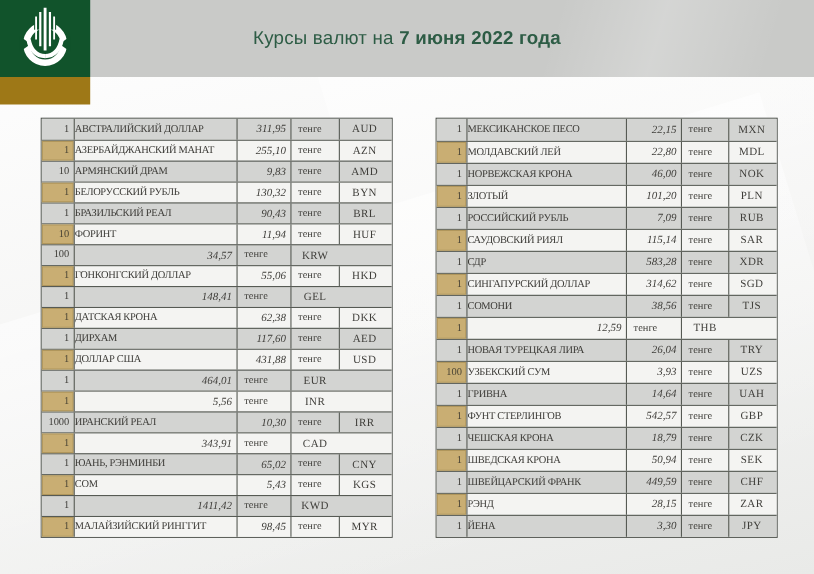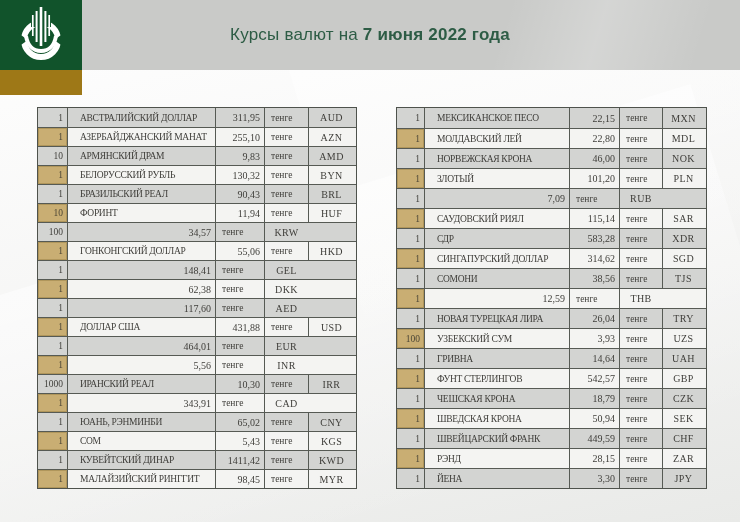--- a/index.html
+++ b/index.html
@@ -73,22 +73,22 @@
   .row.gray { background:var(--row-gray); }
   .row.lite { background:var(--row-lite); }
 
   .cell {
     box-sizing:border-box; display:flex; align-items:center;
     overflow:hidden; white-space:nowrap;
     font-size:10px; color:var(--ink);
   }
   .cell + .cell { border-left:1px solid var(--line); }
   .q { justify-content:flex-end; padding-right:4px; font-size:9.5px; }
-  .n { padding-left:12px; font-size:9.5px; letter-spacing:-0.3px; }
-  .r { justify-content:flex-end; padding-right:4px; }
+  .n { padding-left:0; font-size:9.5px; letter-spacing:-0.3px; }
+  .r { justify-content:flex-end; padding-right:4px;font-style:italic; }
   .u { padding-left:6px; font-size:9.5px; }
   .c { justify-content:center; letter-spacing:0.4px; }
   .row.lite .q {
     background:var(--qty-tan);
     box-shadow:inset 0 0 0 1px rgba(130,105,45,0.35);
     color:#4c4636;
   }
 </style>
 </head>
 <body>
@@ -179,26 +179,28 @@
         <div class="cell c">HKD</div>
       </div>
       <div class="row gray">
         <div class="cell q">1</div>
         <div class="cell r">148,41</div>
         <div class="cell u">тенге</div>
         <div class="cell c">GEL</div>
       </div>
       <div class="row lite">
         <div class="cell q">1</div>
+        <div class="cell n">ДАТСКАЯ КРОНА</div>
         <div class="cell r">62,38</div>
         <div class="cell u">тенге</div>
         <div class="cell c">DKK</div>
       </div>
       <div class="row gray">
         <div class="cell q">1</div>
+        <div class="cell n">ДИРХАМ</div>
         <div class="cell r">117,60</div>
         <div class="cell u">тенге</div>
         <div class="cell c">AED</div>
       </div>
       <div class="row lite">
         <div class="cell q">1</div>
         <div class="cell n">ДОЛЛАР США</div>
         <div class="cell r">431,88</div>
         <div class="cell u">тенге</div>
         <div class="cell c">USD</div>
@@ -237,21 +239,20 @@
       </div>
       <div class="row lite">
         <div class="cell q">1</div>
         <div class="cell n">СОМ</div>
         <div class="cell r">5,43</div>
         <div class="cell u">тенге</div>
         <div class="cell c">KGS</div>
       </div>
       <div class="row gray">
         <div class="cell q">1</div>
-        <div class="cell n">КУВЕЙТСКИЙ ДИНАР</div>
         <div class="cell r">1411,42</div>
         <div class="cell u">тенге</div>
         <div class="cell c">KWD</div>
       </div>
       <div class="row lite">
         <div class="cell q">1</div>
         <div class="cell n">МАЛАЙЗИЙСКИЙ РИНГГИТ</div>
         <div class="cell r">98,45</div>
         <div class="cell u">тенге</div>
         <div class="cell c">MYR</div>
@@ -281,20 +282,21 @@
       </div>
       <div class="row lite">
         <div class="cell q">1</div>
         <div class="cell n">ЗЛОТЫЙ</div>
         <div class="cell r">101,20</div>
         <div class="cell u">тенге</div>
         <div class="cell c">PLN</div>
       </div>
       <div class="row gray">
         <div class="cell q">1</div>
+        <div class="cell n">РОССИЙСКИЙ РУБЛЬ</div>
         <div class="cell r">7,09</div>
         <div class="cell u">тенге</div>
         <div class="cell c">RUB</div>
       </div>
       <div class="row lite">
         <div class="cell q">1</div>
         <div class="cell n">САУДОВСКИЙ РИЯЛ</div>
         <div class="cell r">115,14</div>
         <div class="cell u">тенге</div>
         <div class="cell c">SAR</div>

